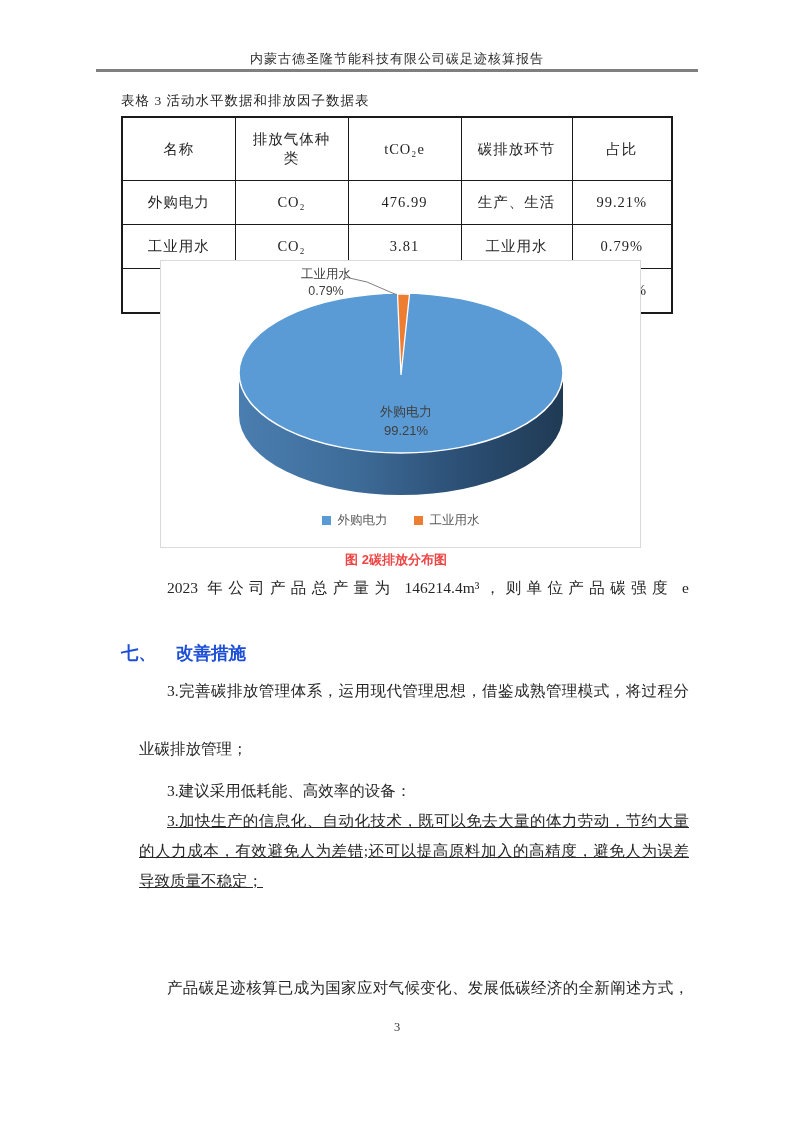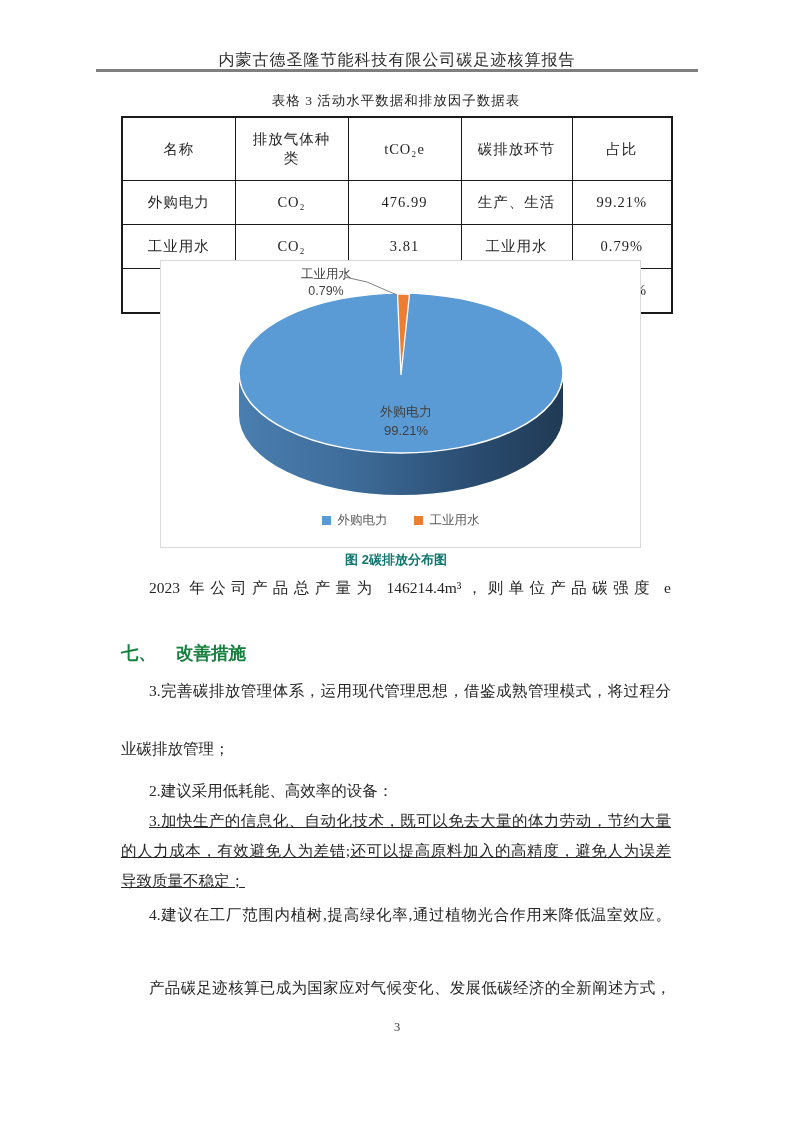--- a/index.html
+++ b/index.html
@@ -2,47 +2,47 @@
 <html><head>
 <meta charset="utf-8">
 <style>
   html,body{margin:0;padding:0;background:#e8e8e8;}
   .page{
     position:relative;width:794px;height:1123px;margin:0 auto;background:#ffffff;
     font-family:"Liberation Serif","DejaVu Serif",serif;color:#1f1f1f;overflow:hidden;
   }
   .abs{position:absolute;}
   
-  .hdr-title{top:50px;left:0;width:794px;text-align:center;font-size:16px;letter-spacing:1px;color:#2b2b2b;}
+  .hdr-title{top:50px;left:0;width:794px;text-align:center;font-size:13px;letter-spacing:1px;color:#2b2b2b;}
   .hdr-rule{top:69px;left:96px;width:602px;height:2.5px;background:#7f7f7f;}
   
-  .tbl-title{top:92px;left:121px;width:550px;text-align:center;font-size:13.5px;letter-spacing:1px;}
+  .tbl-title{top:92px;left:121px;width:550px;text-align:left;font-size:13.5px;letter-spacing:1px;}
   table.data{top:116px;left:121px;border-collapse:collapse;table-layout:fixed;width:550px;border:2px solid #1a1a1a;}
   table.data td,table.data th{border:1.5px solid #1a1a1a;text-align:center;vertical-align:middle;
     font-weight:normal;font-size:14.5px;padding:12px;letter-spacing:1px;margin-top:8px;}
   tr.h-row{height:33px;} tr.r1{height:38px;} tr.r2{height:28px;} tr.r3{height:30px;}
   
   .chart-frame{top:260px;left:160px;width:479px;height:286px;border:1px solid #d9d9d9;background:#fff;
     font-family:"Liberation Sans","DejaVu Sans",sans-serif;}
   .pie-svg{position:absolute;top:0;left:0;}
   .lbl{position:absolute;text-align:center;color:#3f3f3f;}
   .lbl-water{top:5px;left:105px;width:120px;font-size:12.5px;line-height:17px;}
   .lbl-elec{top:141px;left:185px;width:120px;font-size:13px;line-height:19px;}
   .legend{top:251px;left:0;width:479px;display:flex;justify-content:center;gap:26px;}
   .legend-item{display:flex;align-items:center;gap:7px;font-size:12.5px;color:#595959;}
   .sq{width:9px;height:9px;display:inline-block;}
   .sq-blue{background:#5B9BD5;} .sq-orange{background:#ED7D31;}
   .caption{top:551px;left:121px;width:550px;text-align:center;font-weight:bold;font-size:13px;
-    font-family:"Liberation Sans","DejaVu Sans",sans-serif;color:#0f766e;}
+    font-family:"Liberation Sans","DejaVu Sans",sans-serif;color:#ef4444;}
   
-  .bline{left:121px;width:550px;font-size:15.5px;line-height:29px;color:#262626;}
+  .bline{left:139px;width:550px;font-size:15.5px;line-height:29px;color:#262626;}
   .lh30{line-height:30px;text-decoration:underline;}
   .jfull{text-align:justify;text-align-last:justify;-moz-text-align-last:justify;}
   .ind{padding-left:28px;width:522px;}
-  .heading{left:121px;width:550px;font-size:17.5px;font-weight:bold;color:#15803d;
+  .heading{left:121px;width:550px;font-size:17.5px;font-weight:bold;color:#1d4ed8;
     font-family:"Liberation Sans","DejaVu Sans",sans-serif;}
   .heading .num{margin-right:20px;}
   .pageno{top:1020px;left:0;width:794px;text-align:center;font-size:12.5px;color:#333;}
 </style>
 </head>
 <body>
 
 <div class="page">
 
   <div class="abs hdr-title">内蒙古德圣隆节能科技有限公司碳足迹核算报告</div>
@@ -134,25 +134,24 @@
 
   <div class="abs bline jfull ind" style="top:573px">2023 年公司产品总产量为 146214.4m³，则单位产品碳强度 e</div>
 
   <div class="abs heading" style="top:641px">
     <span class="num">七、</span><span>改善措施</span>
   </div>
 
   <div class="abs bline jfull ind" style="top:676px">3.完善碳排放管理体系，运用现代管理思想，借鉴成熟管理模式，将过程分</div>
   <div class="abs bline" style="top:734px">业碳排放管理；</div>
 
-  <div class="abs bline ind" style="top:776px">2.建议采用低耗能、高效率的设备：</div>
+  <div class="abs bline ind" style="top:776px">3.建议采用低耗能、高效率的设备：</div>
 
   <div class="abs bline lh30 jfull ind" style="top:806px">3.加快生产的信息化、自动化技术，既可以免去大量的体力劳动，节约大量</div>
   <div class="abs bline lh30 jfull" style="top:836px">的人力成本，有效避免人为差错;还可以提高原料加入的高精度，避免人为误差</div>
   <div class="abs bline lh30" style="top:866px">导致质量不稳定；</div>
 
-  <div class="abs bline jfull ind" style="top:900px">4.建议在工厂范围内植树,提高绿化率,通过植物光合作用来降低温室效应。</div>
 
   <div class="abs bline jfull ind" style="top:973px">产品碳足迹核算已成为国家应对气候变化、发展低碳经济的全新阐述方式，</div>
 
   <div class="abs pageno">3</div>
 
 </div>
 
 </body></html>

